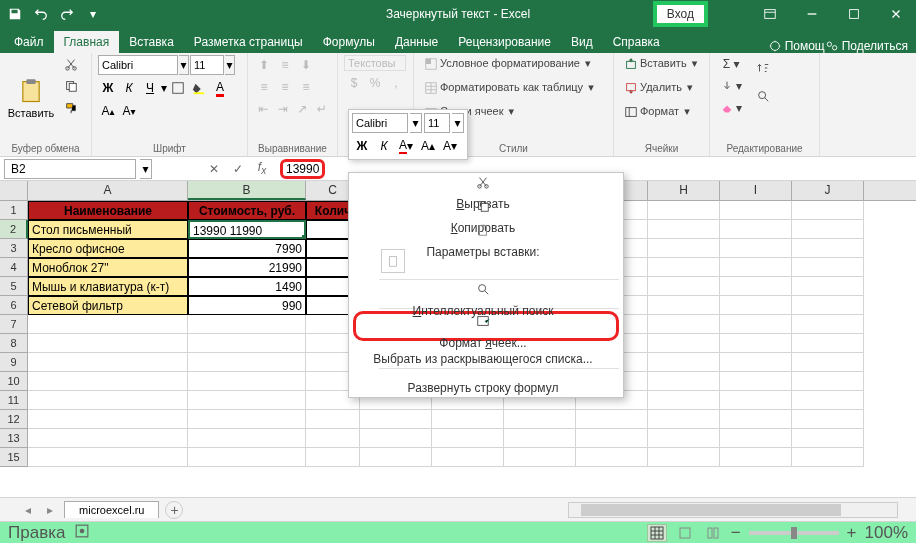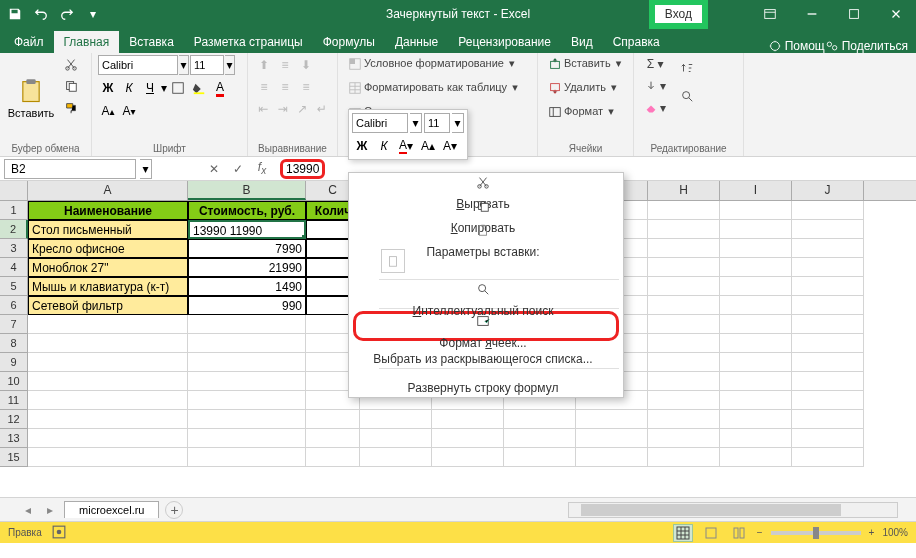--- a/index.html
+++ b/index.html
@@ -3,21 +3,21 @@
 <meta charset="utf-8">
 <style>
 * { box-sizing: border-box; margin: 0; padding: 0; font-family: "Segoe UI", Arial, sans-serif; }
 body { background: #fff; width: 916px; height: 558px; overflow: hidden; position: relative; font-size: 12px; }
 
 .titlebar { height: 28px; background: #217346; display: flex; align-items: center; color: #fff; position: relative; }
 .qat { display: flex; align-items: center; padding: 0 4px; gap: 4px; }
 .qat-btn { width: 22px; height: 22px; display: flex; align-items: center; justify-content: center; color: #fff; }
 .title-center { position: absolute; left: 0; right: 0; text-align: center; font-size: 12px; pointer-events: none; }
 .title-right { margin-left: auto; display: flex; align-items: center; gap: 2px; }
-.login-btn { background: #fff; color: #333; padding: 2px 10px; border: 6px solid #22c55e; font-size: 12px; margin-right: 40px; }
+.login-btn { background: #fff; color: #333; padding: 2px 10px; border: 4px solid #22c55e; font-size: 12px; margin-right: 40px; }
 .win-btn { width: 40px; height: 28px; display: flex; align-items: center; justify-content: center; color: #fff; }
 
 .tabs { height: 25px; background: #217346; display: flex; align-items: flex-end; padding-left: 4px; }
 .tab { padding: 4px 10px; color: #fff; font-size: 12px; cursor: pointer; }
 .tab.active { background: #f3f3f3; color: #217346; }
 .tabs-right { margin-left: auto; display: flex; align-items: center; color: #fff; padding-right: 8px; }
 .tabs-right span { display: flex; align-items: center; gap: 3px; font-size: 12px; }
 
 .ribbon { height: 104px; background: #f3f3f3; border-bottom: 1px solid #d4d4d4; display: flex; }
 .rgroup { border-right: 1px solid #e0e0e0; padding: 2px 6px; display: flex; flex-direction: column; justify-content: space-between; }
@@ -56,21 +56,21 @@
 .col-B { width: 118px; }
 .col-C { width: 54px; }
 .col-D, .col-E, .col-F, .col-G, .col-H, .col-I, .col-J { width: 72px; }
 .col-h.sel { background: #d1e5d1; border-bottom: 2px solid #217346; }
 
 .rows { display: flex; flex-direction: column; }
 .row { display: flex; height: 19px; }
 .row-h { width: 28px; background: #e6e6e6; border-right: 1px solid #ababab; border-bottom: 1px solid #ababab; text-align: center; font-size: 11px; color: #333; line-height: 18px; }
 .row-h.sel { background: #d1e5d1; border-right: 2px solid #217346; }
 .cell { border-right: 1px solid #d4d4d4; border-bottom: 1px solid #d4d4d4; padding: 0 3px; font-size: 12px; line-height: 18px; overflow: hidden; white-space: nowrap; }
-.hdr-cell { background: #84cc16; font-weight: bold; text-align: center; border: 1px solid #000; }
+.hdr-cell { background: #b91c1c; font-weight: bold; text-align: center; border: 1px solid #000; }
 .data-cell { border: 1px solid #000; }
 .name-cell { background: #ffeb9c; }
 .cell.selected { border: 2px solid #217346; position: relative; }
 .cell.selected::after { content: ""; position: absolute; right: -3px; bottom: -3px; width: 5px; height: 5px; background: #217346; }
 .num { text-align: right; }
 
 .context-menu { position: absolute; left: 348px; top: 172px; width: 276px; background: #fff; border: 1px solid #c6c6c6; box-shadow: 3px 3px 8px rgba(0,0,0,0.25); z-index: 30; padding: 2px 0; }
 .cm-item { display: flex; align-items: center; height: 24px; padding: 0 10px 0 4px; gap: 8px; font-size: 12px; color: #333; flex-direction: column; }
 .cm-icon { width: 22px; height: 20px; display: flex; align-items: center; justify-content: center; color: #444; }
 .cm-paste-row { display: flex; padding: 2px 10px 4px 32px; gap: 4px; }
@@ -79,21 +79,21 @@
 .cm-highlight { border: 3px solid #e22; border-radius: 10px; margin: 1px 4px; }
 .cm-item .u { text-decoration: underline; }
 
 .sheet-tabs { height: 24px; background: #f3f3f3; border-top: 1px solid #d4d4d4; display: flex; align-items: center; padding-left: 20px; gap: 6px; }
 .sheet-nav { color: #888; padding: 0 5px; }
 .sheet-tab { background: #fff; border: 1px solid #ababab; border-bottom: none; padding: 2px 14px; font-size: 11px; }
 .sheet-add { width: 18px; height: 18px; border: 1px solid #ccc; border-radius: 50%; display: flex; align-items: center; justify-content: center; color: #666; font-size: 14px; }
 .hscroll { margin-left: auto; width: 330px; height: 16px; background: #f0f0f0; border: 1px solid #ccc; position: relative; margin-right: 18px; }
 .hscroll-thumb { position: absolute; left: 12px; top: 1px; bottom: 1px; width: 260px; background: #cdcdcd; }
 
-.status-bar { height: 22px; background: #fde047; border-top: 1px solid #d4d4d4; display: flex; align-items: center; padding: 0 8px; font-size: 10px; color: #555; gap: 10px; }
+.status-bar { height: 22px; background: #86efac; border-top: 1px solid #d4d4d4; display: flex; align-items: center; padding: 0 8px; font-size: 17px; color: #555; gap: 10px; }
 .status-right { margin-left: auto; display: flex; align-items: center; gap: 8px; }
 .zoom-slider { width: 90px; height: 4px; background: #ccc; position: relative; }
 .zoom-slider::after { content: ""; position: absolute; left: 42px; top: -4px; width: 6px; height: 12px; background: #888; }
 .view-btn { width: 20px; height: 18px; border: 1px solid transparent; display: flex; align-items: center; justify-content: center; }
 .view-btn.active { background: #d1e5d1; border-color: #9cc69c; }
 
 svg { width: 14px; height: 14px; }
 </style>
 </head>
 <body>
@@ -258,20 +258,31 @@
       <div class="rrow">
         <div class="fb">⇤</div>
         <div class="fb">⇥</div>
         <div class="fb">↗</div>
         <div class="fb">↵</div>
       </div>
     </div>
     <div class="rgroup-label">Выравнивание</div>
   </div>
 
+  <div class="rgroup disabled" style="width:76px">
+    <div class="rgroup-body rvert" style="font-size:11px;color:#bbb">
+      <div style="border:1px solid #ddd;padding:1px 3px;width:62px">Текстовы</div>
+      <div class="rrow">
+        <div class="fb">$</div>
+        <div class="fb">%</div>
+        <div class="fb">,</div>
+      </div>
+    </div>
+    <div class="rgroup-label">&nbsp;</div>
+  </div>
 
   <div class="rgroup disabled" style="width:200px">
     <div class="rgroup-body rvert" style="gap:4px;font-size:11px">
       <div class="rbtn" style="justify-content:flex-start"><svg viewBox="0 0 16 16">
             <rect x="2" y="2" width="12" height="12" fill="none" stroke="#bbb"></rect>
             <rect x="2" y="2" width="6" height="6" fill="#bbb"></rect>
           </svg><span>Условное форматирование</span>&nbsp;▾</div>
       <div class="rbtn" style="justify-content:flex-start"><svg viewBox="0 0 16 16">
             <rect x="2" y="2" width="12" height="12" fill="none" stroke="#bbb"></rect>
             <path stroke="#bbb" d="M2 6h12M2 10h12M8 2v12"></path>

